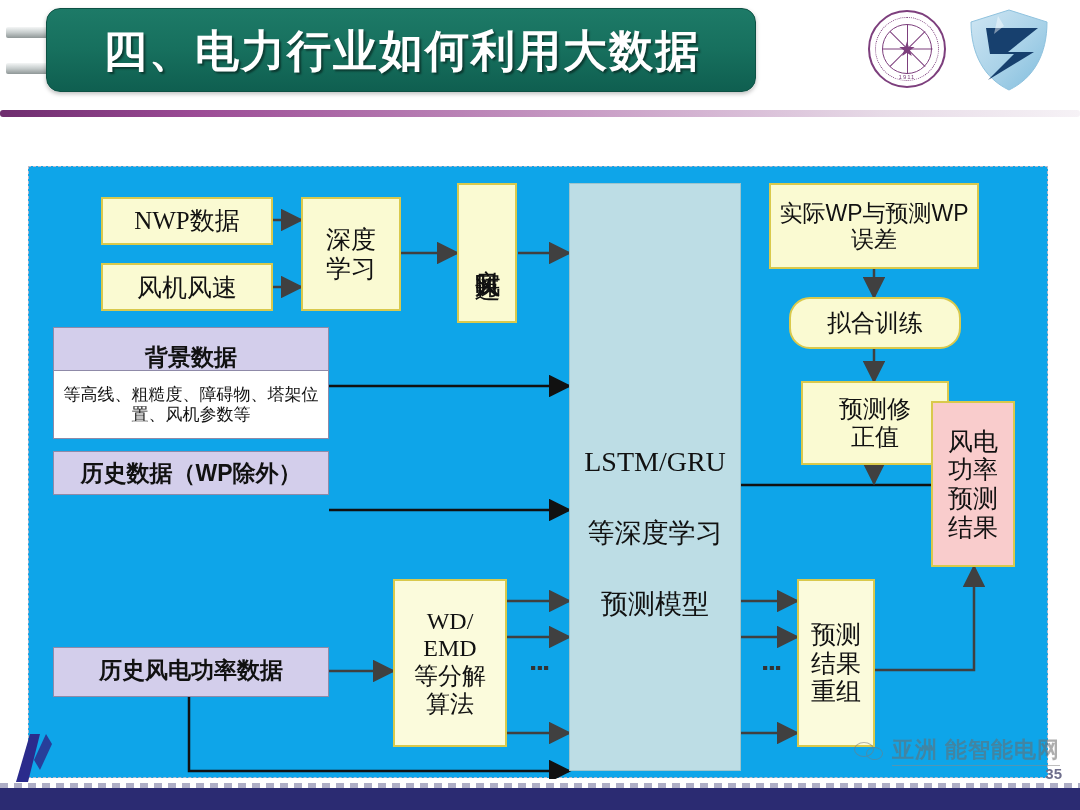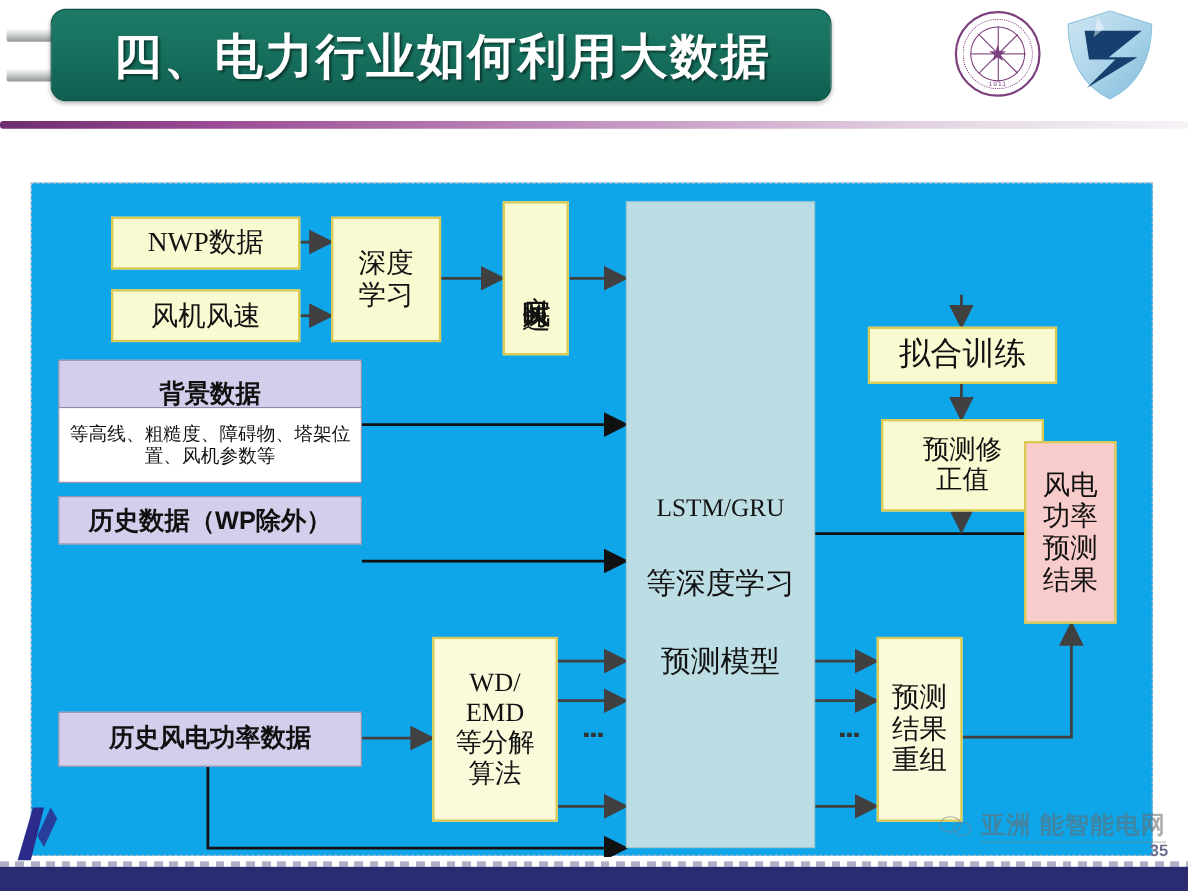--- a/index.html
+++ b/index.html
@@ -345,27 +345,30 @@
 EMD
 等分解
 算法</span>
     </div>
 
     <div class="dots" style="left:504px; top:490px;">
       <span>⋮</span>
     </div>
 
     <div class="node blue-core" style="left:540px; top:16px; width:172px; height:588px; flex-direction:column; gap:40px; font-size:27px;">
-      <span class="serif" style="margin-top:112px; font-size:23px;">LSTM/GRU</span>
+      <span class="serif" style="margin-top:112px; font-size:28px;">LSTM/GRU</span>
       <span>等深度学习</span>
       <span>预测模型</span>
     </div>
 
-
-    <div class="node yellow" style="left:760px; top:130px; width:172px; height:52px; font-size:29px;">
+    <div class="node yellow" style="left:740px; top:16px; width:210px; height:86px; font-size:23px; padding:0 8px;">
+      <span>实际WP与预测WP误差</span>
+    </div>
+
+    <div class="node yellow" style="left:760px; top:130px; width:172px; height:52px; font-size:24px;border-radius:21px;">
       <span>拟合训练</span>
     </div>
 
     <div class="node yellow" style="left:772px; top:214px; width:148px; height:84px; font-size:24px; white-space:pre-line;">
       <span>预测修
 正值</span>
     </div>
 
     <div class="node pink" style="left:902px; top:234px; width:84px; height:166px; font-size:25px; padding:0 6px;">
       <span>风电功率预测结果</span>

